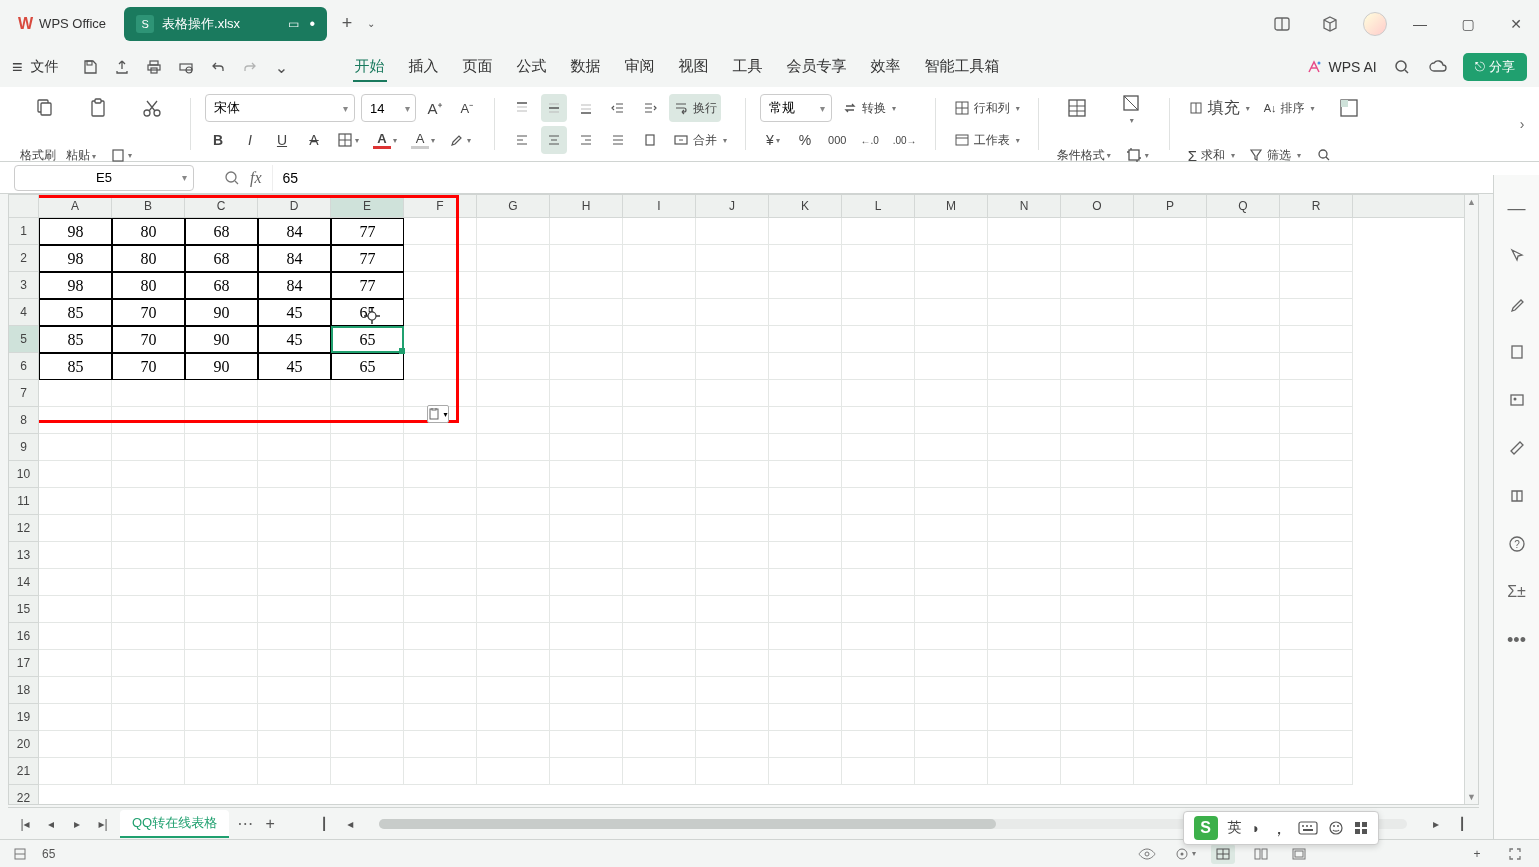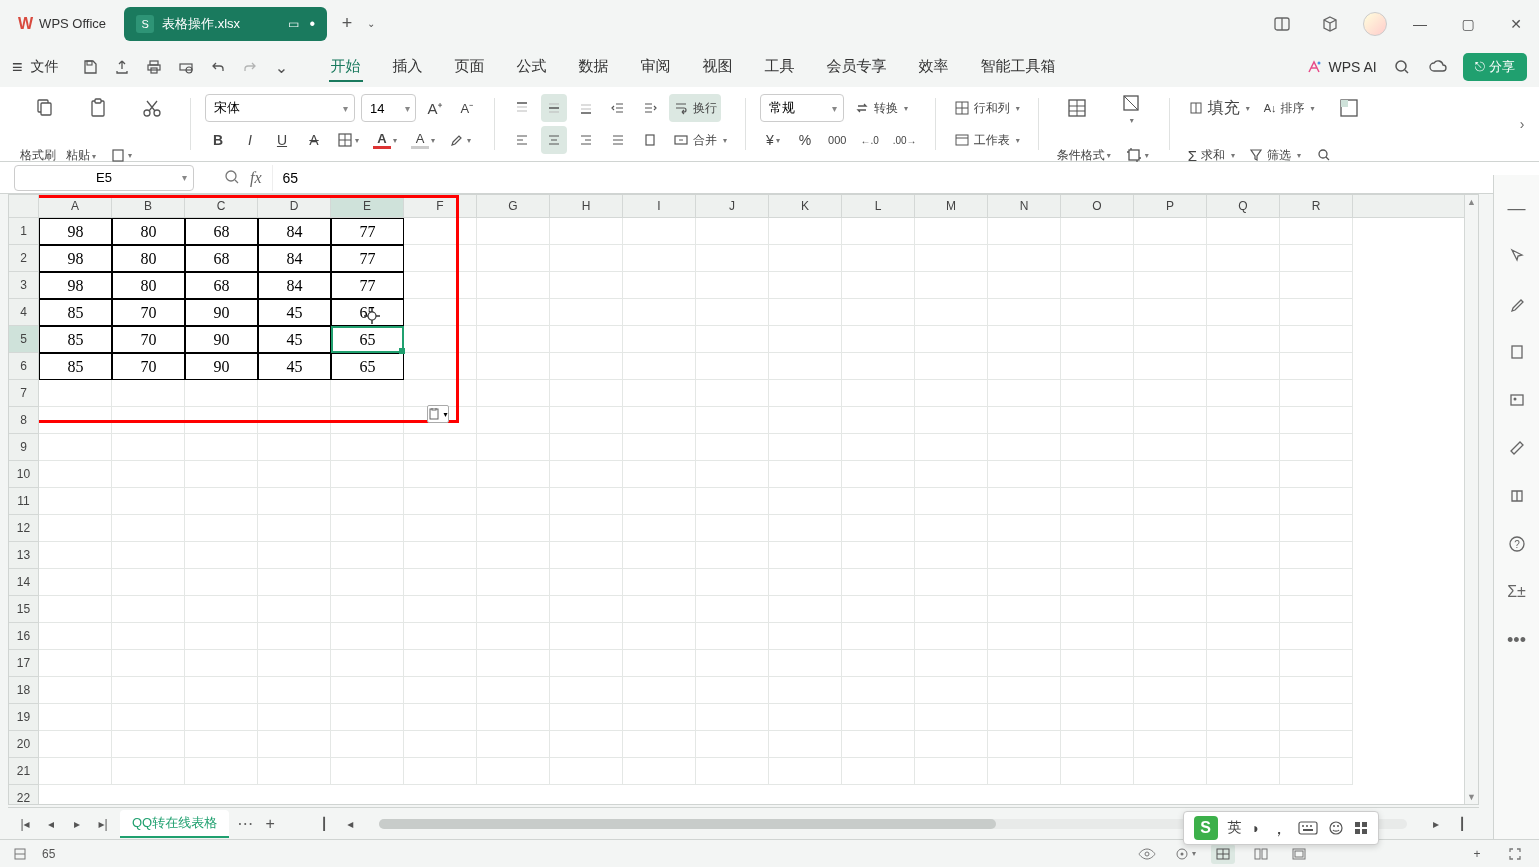--- a/index.html
+++ b/index.html
@@ -19,21 +19,21 @@
 .win-btn { width: 30px; height: 30px; display: flex; align-items: center; justify-content: center; color: #555; font-size: 14px; cursor: pointer; }
 .avatar { width: 24px; height: 24px; border-radius: 50%; background: linear-gradient(135deg,#ffd,#fcc); border: 1px solid #ccc; }
 
 
 .menu-bar { height: 40px; display: flex; align-items: center; padding: 0 12px; gap: 4px; background: #f3f5f4; }
 .menu-left { display: flex; align-items: center; gap: 8px; }
 .hamburger { font-size: 18px; color: #444; cursor: pointer; }
 .file-menu { font-size: 14px; color: #333; cursor: pointer; text-align: right; }
 .quick-btns { display: flex; gap: 10px; margin-left: 12px; }
 .qb { width: 22px; height: 22px; display: flex; align-items: center; justify-content: center; color: #555; cursor: pointer; font-size: 16px; }
-.menu-tabs { display: flex; gap: 28px; margin-left: 32px; justify-content: flex-end; }
+.menu-tabs { display: flex; gap: 20px; margin-left: 56px; justify-content: flex-end; }
 .menu-tab { font-size: 15px; color: #333; cursor: pointer; padding: 4px 2px; }
 .menu-tab.active { color: #1a7a5e; border-bottom: 2px solid #1a7a5e; font-weight: 500; }
 .menu-right { margin-left: auto; display: flex; align-items: center; gap: 14px; }
 .wps-ai { display: flex; align-items: center; gap: 6px; font-size: 14px; color: #333; cursor: pointer; }
 .ai-icon { width: 16px; height: 16px; }
 .share-btn { background: #20a06f; color: #fff; padding: 5px 12px; border-radius: 5px; font-size: 13px; display: flex; align-items: center; gap: 4px; cursor: pointer; }
 
 
 .ribbon { height: 75px; background: #fff; border-bottom: 1px solid #d0d4d2; display: flex; align-items: center; padding: 0 12px; position: relative; }
 .ribbon-group { display: flex; flex-direction: column; gap: 4px; padding: 0 8px; height: 66px; justify-content: center; }
@@ -48,21 +48,21 @@
 .size-select::after { content: "▾"; position: absolute; right: 5px; color: #888; font-size: 10px; }
 .sep { width: 1px; height: 52px; background: #e0e2e1; margin: 0 6px; }
 .ribbon-more { position: absolute; right: 6px; width: 22px; height: 40px; display: flex; align-items: center; justify-content: center; background: #fff; cursor: pointer; color: #666; font-size: 14px; }
 .drop-tri { font-size: 8px; color: #777; margin-left: 2px; }
 .color-bar { width: 18px; height: 3px; display: block; }
 
 
 .formula-bar { height: 32px; background: #fff; border-bottom: 1px solid #d0d4d2; display: flex; align-items: center; }
 .namebox { width: 180px; height: 26px; border: 1px solid #ccc; border-radius: 4px; margin-left: 14px; display: flex; align-items: center; padding: 0 8px; font-size: 13px; position: relative; justify-content: center; }
 .namebox .dd { position: absolute; right: 6px; color: #888; font-size: 10px; }
-.fx-btns { display: flex; align-items: flex-start; gap: 10px; margin-left: 30px; color: #666; }
+.fx-btns { display: flex; align-items: center; gap: 10px; margin-left: 30px; color: #666; }
 .fx-input { flex: 1; height: 26px; padding: 0 10px; font-size: 14px; display: flex; align-items: center; border-left: 1px solid #eee; margin-left: 10px; }
 
 
 .grid-wrap { position: absolute; top: 194px; left: 8px; right: 60px; bottom: 62px; background: #fff; border: 1px solid #d0d4d2; display: flex; }
 .row-headers { width: 30px; border-right: 1px solid #d4d8d6; background: #eef1ef; }
 .corner { height: 23px; border-bottom: 1px solid #d4d8d6; background: #eef1ef; }
 .rowh { height: 27px; border-bottom: 1px solid #d4d8d6; font-size: 12px; color: #444; display: flex; align-items: center; justify-content: center; }
 .rowh.sel { background: #cfe2da; }
 .grid-body { flex: 1; overflow: hidden; position: relative; }
 .col-headers { height: 23px; display: flex; border-bottom: 1px solid #d4d8d6; background: #eef1ef; }
@@ -406,21 +406,21 @@
             <path d="M6 8h4" stroke="#555"></path>
           </svg>
           <span style="font-size:12px">合并</span>
           <span class="drop-tri">▾</span>
         </span>
     </div>
   </div>
   <div class="sep"></div>
   <div class="ribbon-group">
     <div class="ribbon-row">
-      <div class="font-select" style="width:84px">
+      <div class="font-select" style="width:72px">
           <span>常规</span>
         </div>
       <span class="rbtn" style="gap:4px">
           <svg width="16" height="16" viewBox="0 0 16 16">
             <path d="M4 6h8l-2-2M12 10H4l2 2" fill="none" stroke="#555" stroke-width="1.3"></path>
           </svg>
           <span style="font-size:12px">转换</span>
           <span class="drop-tri">▾</span>
         </span>
     </div>

